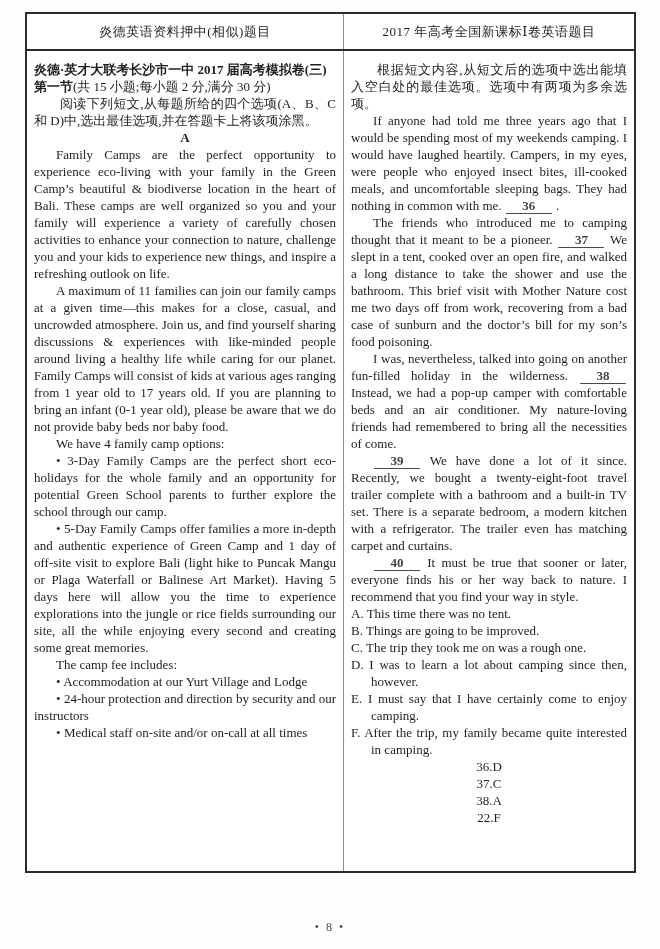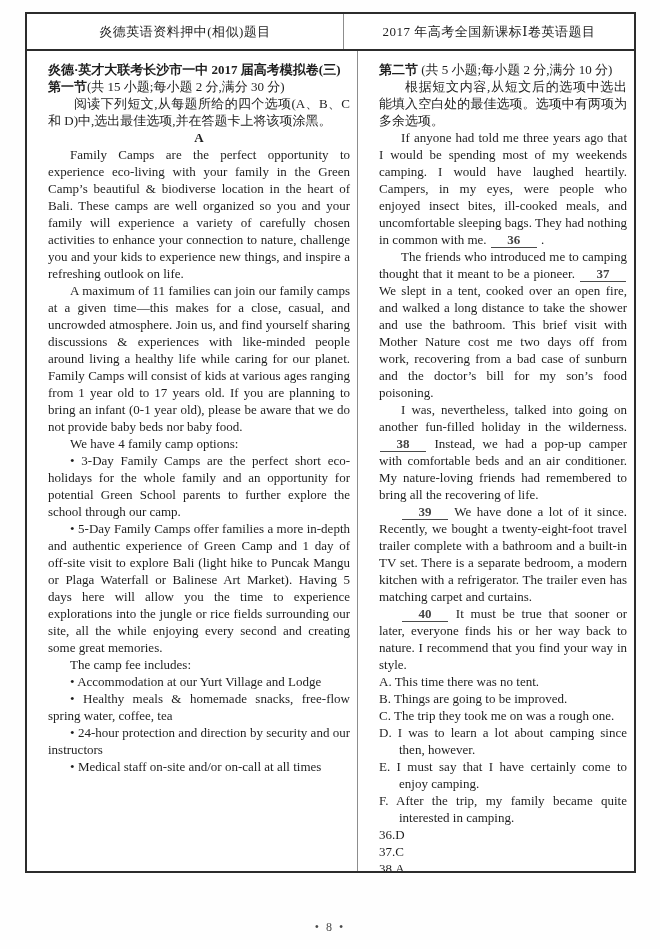--- a/index.html
+++ b/index.html
@@ -11,33 +11,33 @@
   .sheet-table {
     position:absolute; left:25px; top:12px; width:611px; height:861px;
     border:2px solid #2c2c2c; box-sizing:border-box;
     display:flex; flex-direction:column; background:#fff;
   }
   .head-row { display:flex; height:35px; flex-shrink:0; border-bottom:2px solid #2c2c2c; }
   .head-cell { display:flex; align-items:center; justify-content:center; font-size:13px; letter-spacing:0.5px; }
   .head-left { width:317px; border-right:1px solid #8d8d8d; box-sizing:border-box; }
   .head-right { flex:1; }
   .body-row { display:flex; flex:1; overflow:hidden; }
-  .col { padding:10px 7px 6px 7px; font-size:13px; line-height:17px; box-sizing:border-box;margin-left:14px; }
+  .col { padding:10px 7px 6px 7px; font-size:13px; line-height:17px; box-sizing:border-box; }
   .col-left { width:317px; border-right:1px solid #8d8d8d; }
   .col-right { flex:1; }
   .blk { text-align:justify; }
   .title { font-weight:bold; text-align:left; }
   .section { text-align:left; }
   .b { font-weight:bold; }
   .para-cn { text-indent:2em; }
   .para-en { text-indent:1.7em; }
   .bullet { text-indent:1.7em; }
   .center { text-align:center; font-weight:bold; }
   .option { padding-left:20px; text-indent:-20px; }
-  .answer { text-align:left;font-family:Liberation Serif, serif; }
+  .answer { text-align:center;font-family:Liberation Serif, serif; }
   .blank {
     display:inline-block; min-width:46px; text-indent:0; text-align:center;
     border-bottom:1px solid #4a4a4a; color:#444; line-height:14px; margin:0 1px;font-weight:bold;
   }
   .footer {
     position:absolute; left:0; right:0; bottom:14px; text-align:center;
     font-size:12px; color:#4a4a4a; letter-spacing:2px;
   }
 </style>
 </head>
@@ -55,30 +55,28 @@
           <div class="blk section"><span class="b">第一节</span><span>(共 15 小题;每小题 2 分,满分 30 分)</span></div>
           <div class="blk para-cn"><span>阅读下列短文,从每题所给的四个选项(A、B、C 和 D)中,选出最佳选项,并在答题卡上将该项涂黑。</span></div>
           <div class="blk center"><span class="b">A</span></div>
           <div class="blk para-en"><span>Family Camps are the perfect opportunity to experience eco-living with your family in the Green Camp’s beautiful &amp; biodiverse location in the heart of Bali. These camps are well organized so you and your family will experience a variety of carefully chosen activities to enhance your connection to nature, challenge you and your kids to experience new things, and inspire a refreshing outlook on life.</span></div>
           <div class="blk para-en"><span>A maximum of 11 families can join our family camps at a given time—this makes for a close, casual, and uncrowded atmosphere. Join us, and find yourself sharing discussions &amp; experiences with like-minded people around living a healthy life while caring for our planet. Family Camps will consist of kids at various ages ranging from 1 year old to 17 years old. If you are planning to bring an infant (0-1 year old), please be aware that we do not provide baby beds nor baby food.</span></div>
           <div class="blk para-en"><span>We have 4 family camp options:</span></div>
           <div class="blk bullet"><span>• 3-Day Family Camps are the perfect short eco-holidays for the whole family and an opportunity for potential Green School parents to further explore the school through our camp.</span></div>
           <div class="blk bullet"><span>• 5-Day Family Camps offer families a more in-depth and authentic experience of Green Camp and 1 day of off-site visit to explore Bali (light hike to Puncak Mangu or Plaga Waterfall or Balinese Art Market). Having 5 days here will allow you the time to experience explorations into the jungle or rice fields surrounding our site, all the while enjoying every second and creating some great memories.</span></div>
           <div class="blk para-en"><span>The camp fee includes:</span></div>
           <div class="blk bullet"><span>• Accommodation at our Yurt Village and Lodge</span></div>
-          <div class="blk bullet"><span>• Healthy meals &amp; homemade snacks, free-flow spring water, coffee, tea</span></div>
           <div class="blk bullet"><span>• 24-hour protection and direction by security and our instructors</span></div>
           <div class="blk bullet"><span>• Medical staff on-site and/or on-call at all times</span></div>
         </div>
       <div class="col col-right" id="right-col">
-          <div class="blk section"><span class="b">第二节</span><span> (共 5 小题;每小题 2 分,满分 10 分)</span></div>
           <div class="blk para-cn"><span>根据短文内容,从短文后的选项中选出能填入空白处的最佳选项。选项中有两项为多余选项。</span></div>
           <div class="blk para-en"><span>If anyone had told me three years ago that I would be spending most of my weekends camping. I would have laughed heartily. Campers, in my eyes, were people who enjoyed insect bites, ill-cooked meals, and uncomfortable sleeping bags. They had nothing in common with me. </span><span class="blank">36</span><span> .</span></div>
           <div class="blk para-en"><span>The friends who introduced me to camping thought that it meant to be a pioneer. </span><span class="blank">37</span><span> We slept in a tent, cooked over an open fire, and walked a long distance to take the shower and use the bathroom. This brief visit with Mother Nature cost me two days off from work, recovering from a bad case of sunburn and the doctor’s bill for my son’s food poisoning.</span></div>
-          <div class="blk para-en"><span>I was, nevertheless, talked into going on another fun-filled holiday in the wilderness. </span><span class="blank">38</span><span> Instead, we had a pop-up camper with comfortable beds and an air conditioner. My nature-loving friends had remembered to bring all the recovering of life.</span></div>
+          <div class="blk para-en"><span>I was, nevertheless, talked into going on another fun-filled holiday in the wilderness. </span><span class="blank">38</span><span> Instead, we had a pop-up camper with comfortable beds and an air conditioner. My nature-loving friends had remembered to bring all the necessities of come.</span></div>
           <div class="blk para-en"><span class="blank">39</span><span> We have done a lot of it since. Recently, we bought a twenty-eight-foot travel trailer complete with a bathroom and a built-in TV set. There is a separate bedroom, a modern kitchen with a refrigerator. The trailer even has matching carpet and curtains.</span></div>
           <div class="blk para-en"><span class="blank">40</span><span> It must be true that sooner or later, everyone finds his or her way back to nature. I recommend that you find your way in style.</span></div>
           <div class="blk option"><span>A. This time there was no tent.</span></div>
           <div class="blk option"><span>B. Things are going to be improved.</span></div>
           <div class="blk option"><span>C. The trip they took me on was a rough one.</span></div>
           <div class="blk option"><span>D. I was to learn a lot about camping since then, however.</span></div>
           <div class="blk option"><span>E. I must say that I have certainly come to enjoy camping.</span></div>
           <div class="blk option"><span>F. After the trip, my family became quite interested in camping.</span></div>
           <div class="blk answer"><span>36.D</span></div>
           <div class="blk answer"><span>37.C</span></div>

